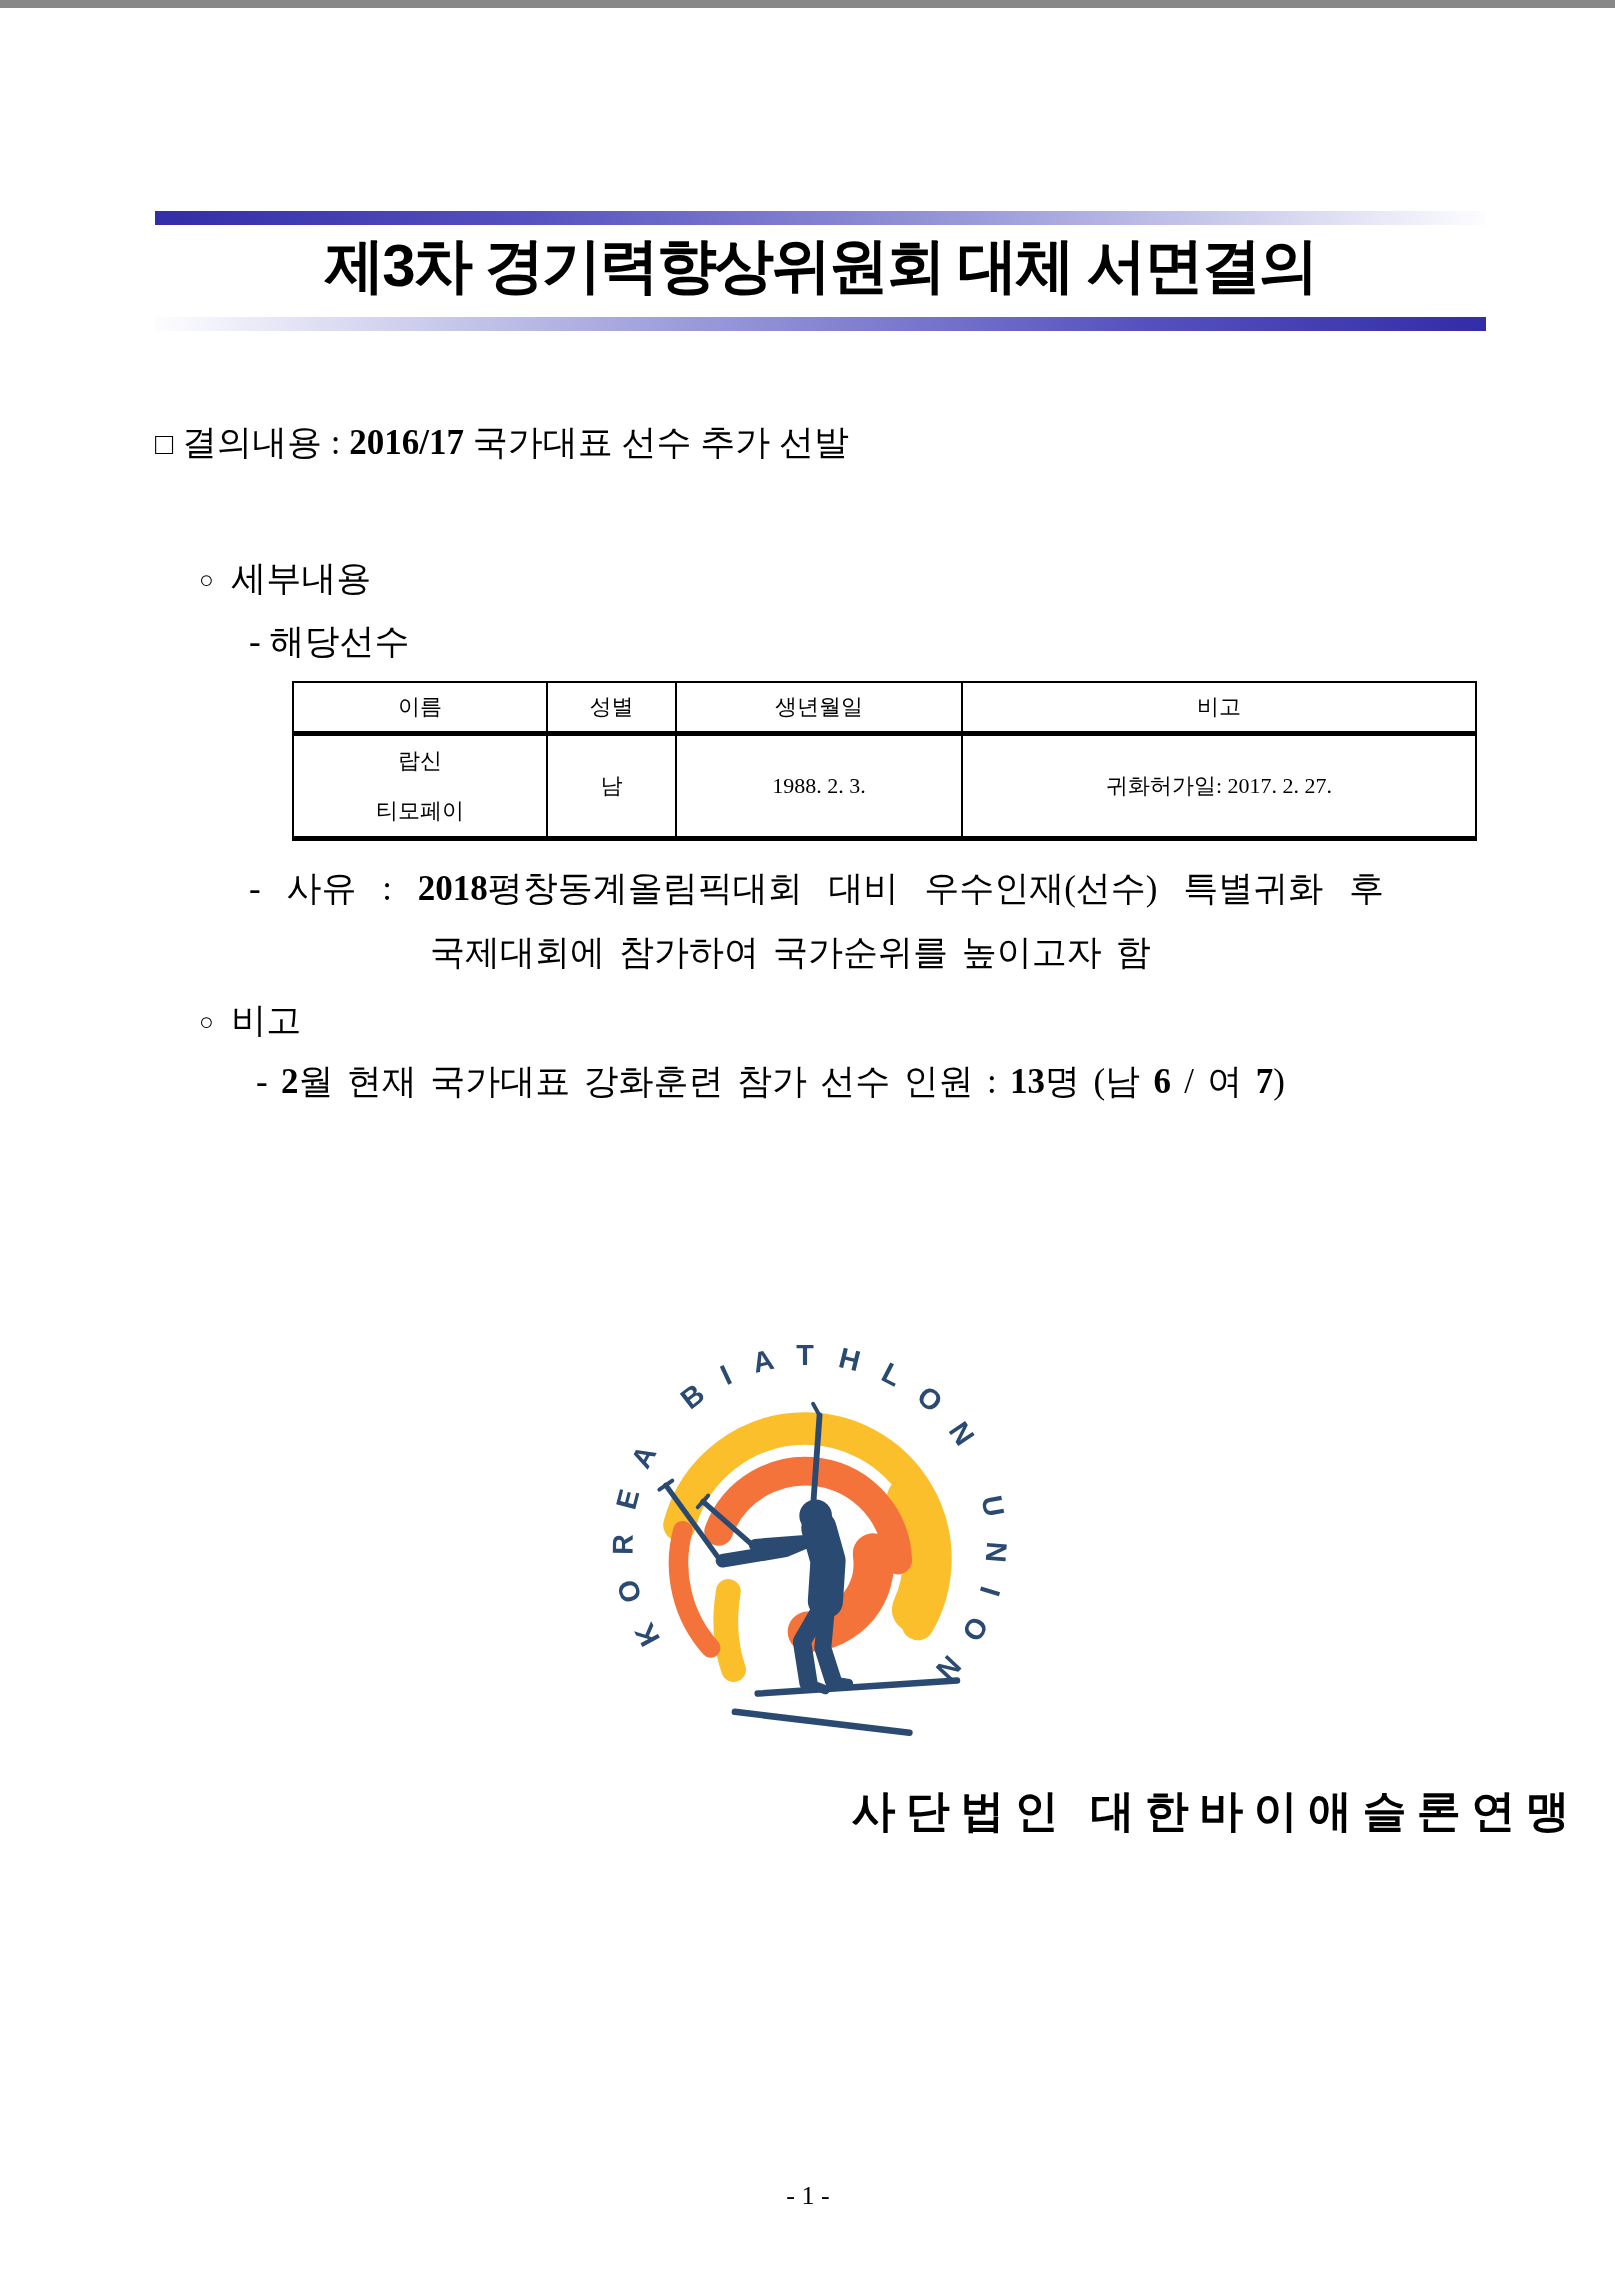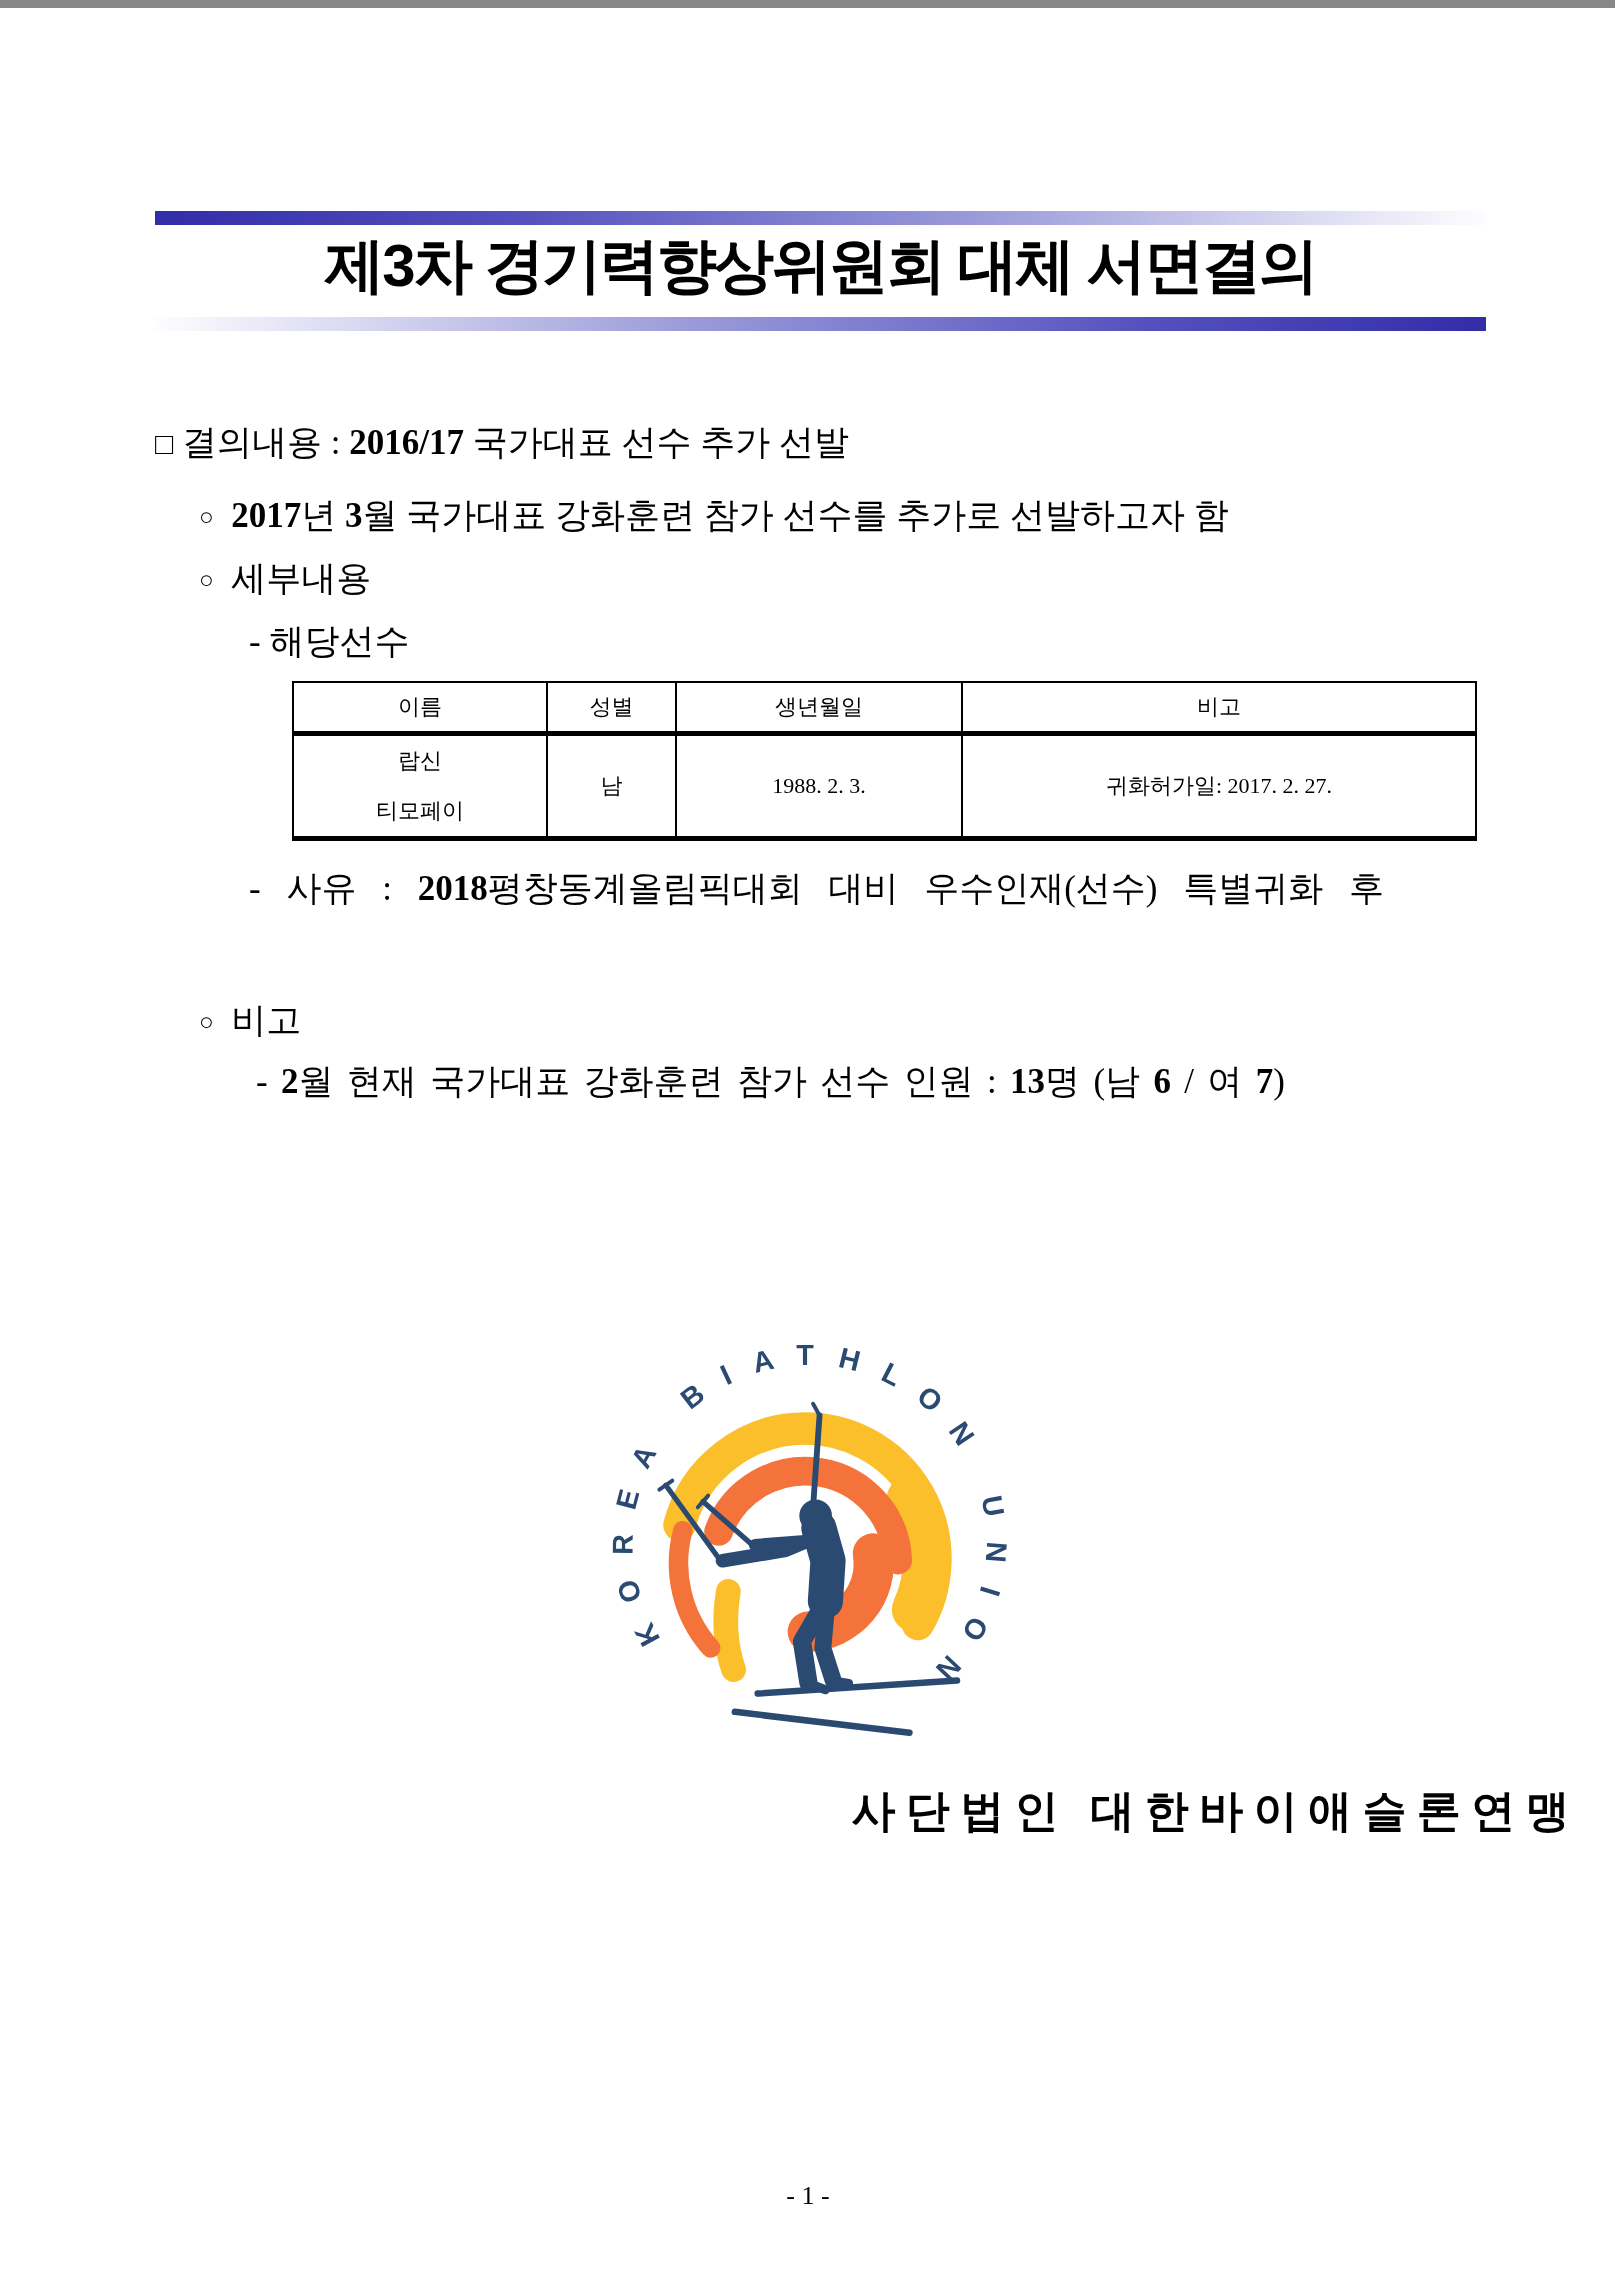--- a/index.html
+++ b/index.html
@@ -71,21 +71,20 @@
 </head>
 <body>
 
 <div class="page">
 
   <div class="topbar"></div>
   <div class="doc-title">제3차 경기력향상위원회 대체 서면결의</div>
   <div class="botbar"></div>
 
   <div class="line" id="l1"><span class="bullet-square">□</span><span> 결의내용 : </span><span class="num">2016/17</span><span> 국가대표 선수 추가 선발</span></div>
-  <div class="line" id="l2"><span class="bullet-circle">○</span><span>  </span><span class="num">2017</span><span>년 </span><span class="num">3</span><span>월 국가대표 강화훈련 참가 선수를 추가로 선발하고자 함</span></div>
   <div class="line" id="l3"><span class="bullet-circle">○</span><span>  세부내용</span></div>
   <div class="line" id="l4"><span>- 해당선수</span></div>
 
   <table class="dtable">
     <colgroup>
       <col class="c0">
         <col class="c1">
         <col class="c2">
         <col class="c3">
     </colgroup>
@@ -102,20 +101,21 @@
           <td>랍신
 티모페이</td>
           <td>남</td>
           <td>1988. 2. 3.</td>
           <td>귀화허가일: 2017. 2. 27.</td>
         </tr>
       </tbody>
     </table>
 
   <div class="line" id="l5"><span>- 사유 : </span><span class="num">2018</span><span>평창동계올림픽대회 대비 우수인재(선수) 특별귀화 후</span></div>
+  <div class="line" id="l6"><span>국제대회에 참가하여 국가순위를 높이고자 함</span></div>
   <div class="line" id="l7"><span class="bullet-circle">○</span><span>  비고</span></div>
   <div class="line" id="l8"><span>- </span><span class="num">2</span><span>월 현재 국가대표 강화훈련 참가 선수 인원 : </span><span class="num">13</span><span>명 (남 </span><span class="num">6</span><span> / 여 </span><span class="num">7</span><span>)</span></div>
 
   <svg class="logo" viewBox="0 0 880 700" xmlns="http://www.w3.org/2000/svg">
     <defs>
       <path id="textCircle" d="M 204 488 A 272 272 0 0 1 418 68 A 272 272 0 0 1 674 463 A 272 272 0 0 1 607 548" fill="none"></path>
     </defs>
 
     <g>
       <path class="swirl-y" stroke-width="50" d="M 232 313 A 200 200 0 0 1 425 165 A 200 200 0 0 1 598 465"></path>

